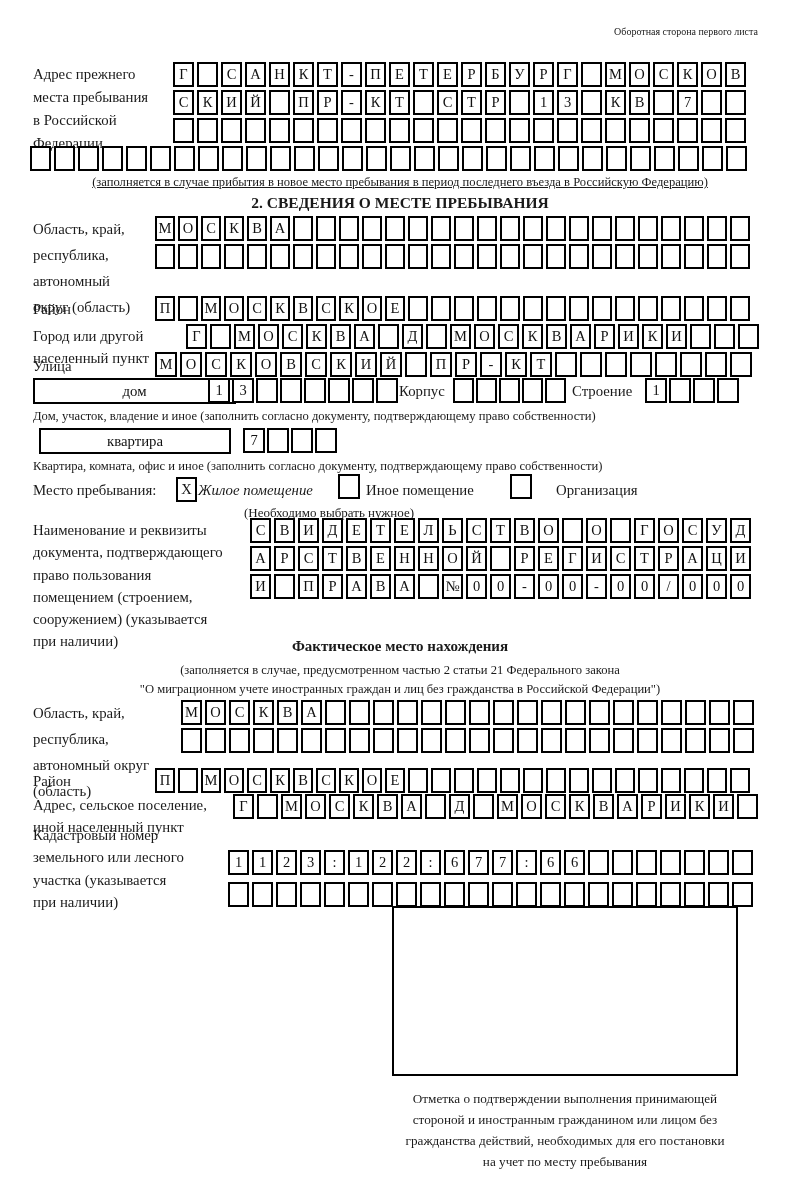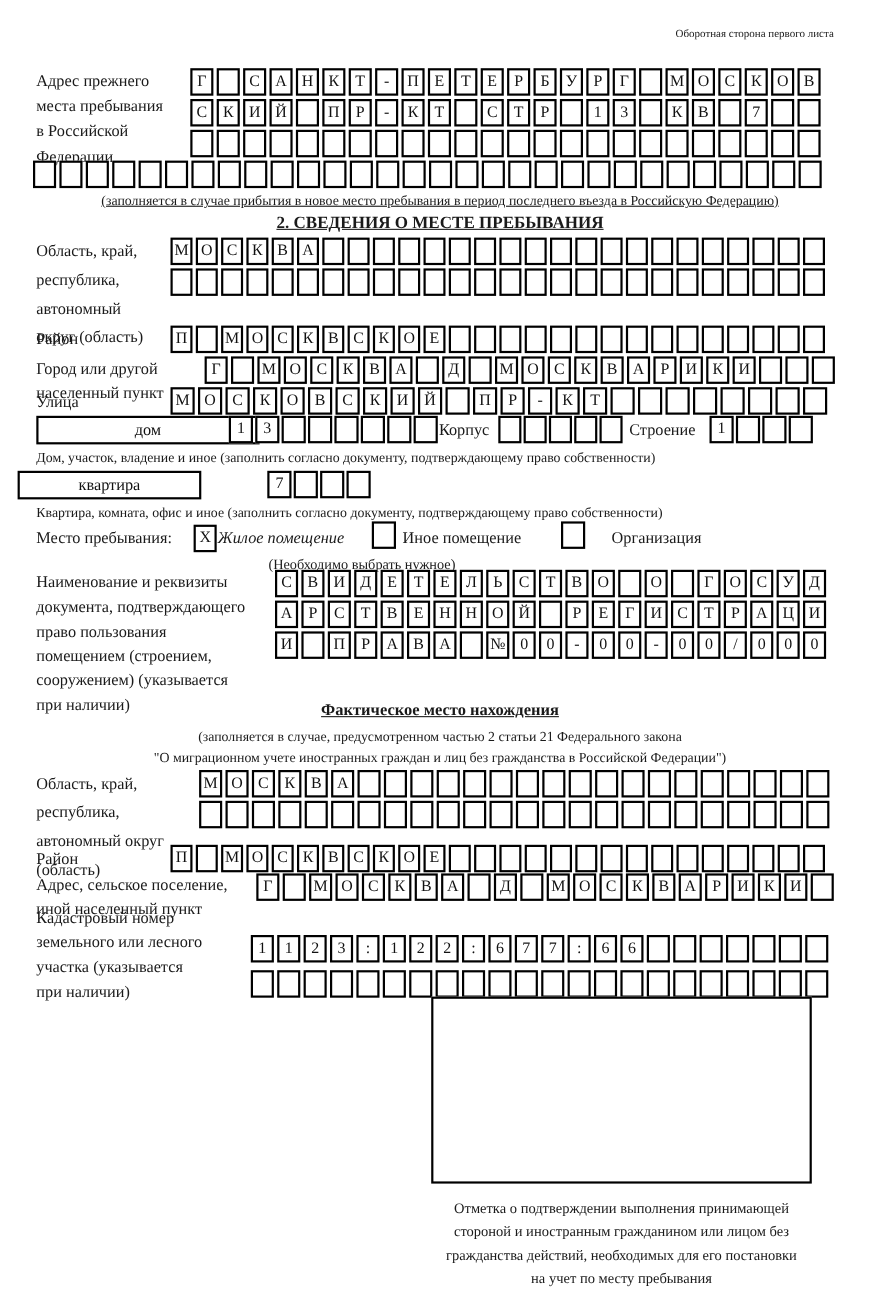--- a/index.html
+++ b/index.html
@@ -7,21 +7,21 @@
     position:relative;width:800px;height:1180px;background:#ffffff;
     font-family:"Liberation Serif", serif;color:#1a1a1a;overflow:hidden;
   }
   .abs{position:absolute;}
   .lbl{font-size:14.8px;line-height:23px;white-space:pre-line;}
   .lbl.tight{line-height:21.5px;}
   .lbl.lh26{line-height:26px;}
   .lbl.lh22{line-height:22.3px;}
   .cap{font-size:12.6px;white-space:pre-line;}
   .center{left:0;width:800px;text-align:center;}
-  .title{font-size:15.5px;font-weight:bold;text-decoration:underline;}
+  .title{font-size:15.5px;font-weight:bold;}
   .boxrow{white-space:nowrap;font-size:0;}
   .cb{
     display:inline-block;box-sizing:border-box;
     width:21px;height:25px;margin-right:3px;
     border:2px solid #000;background:#fff;
     font-size:14.5px;line-height:21px;text-align:center;
     font-family:"Liberation Serif", serif;color:#111;
     vertical-align:top;
   }
   .w20 .cb{width:20px;}
@@ -70,21 +70,21 @@
   <div class="abs boxrow w22" style="left:155px;top:352px;"><span class="cb">М</span><span class="cb">О</span><span class="cb">С</span><span class="cb">К</span><span class="cb">О</span><span class="cb">В</span><span class="cb">С</span><span class="cb">К</span><span class="cb">И</span><span class="cb">Й</span><span class="cb"></span><span class="cb">П</span><span class="cb">Р</span><span class="cb">-</span><span class="cb">К</span><span class="cb">Т</span><span class="cb"></span><span class="cb"></span><span class="cb"></span><span class="cb"></span><span class="cb"></span><span class="cb"></span><span class="cb"></span><span class="cb"></span></div>
 
   <div class="abs wbox" style="left:33px;top:378px;width:203px;height:26px;">дом</div>
   <div class="abs boxrow w22 g2" style="left:208px;top:378px;"><span class="cb">1</span><span class="cb">3</span><span class="cb"></span><span class="cb"></span><span class="cb"></span><span class="cb"></span><span class="cb"></span><span class="cb"></span></div>
   <div class="abs lbl" style="left:399px;top:380px;">Корпус</div>
   <div class="abs boxrow g2" style="left:453px;top:378px;"><span class="cb"></span><span class="cb"></span><span class="cb"></span><span class="cb"></span><span class="cb"></span></div>
   <div class="abs lbl" style="left:572px;top:380px;">Строение</div>
   <div class="abs boxrow w22 g2" style="left:645px;top:378px;"><span class="cb">1</span><span class="cb"></span><span class="cb"></span><span class="cb"></span></div>
   <div class="abs cap" style="left:33px;top:409px;">Дом, участок, владение и иное (заполнить согласно документу, подтверждающему право собственности)</div>
 
-  <div class="abs wbox" style="left:16px;top:428px;width:167px;height:26px;">квартира</div>
+  <div class="abs wbox" style="left:39px;top:428px;width:192px;height:26px;">квартира</div>
   <div class="abs boxrow w22 g2" style="left:243px;top:428px;"><span class="cb">7</span><span class="cb"></span><span class="cb"></span><span class="cb"></span></div>
   <div class="abs cap" style="left:33px;top:459px;">Квартира, комната, офис и иное (заполнить согласно документу, подтверждающему право собственности)</div>
 
   <div class="abs lbl" style="left:33px;top:479px;">Место пребывания:</div>
   <div class="abs boxrow" style="left:176px;top:477px;"><span class="cb">X</span></div>
   <div class="abs lbl" style="left:198px;top:479px;font-style:italic;">Жилое помещение</div>
   <div class="abs boxrow w22" style="left:338px;top:474px;"><span class="cb"></span></div>
   <div class="abs lbl" style="left:366px;top:479px;">Иное помещение</div>
   <div class="abs boxrow w22" style="left:510px;top:474px;"><span class="cb"></span></div>
   <div class="abs lbl" style="left:556px;top:479px;">Организация</div>

